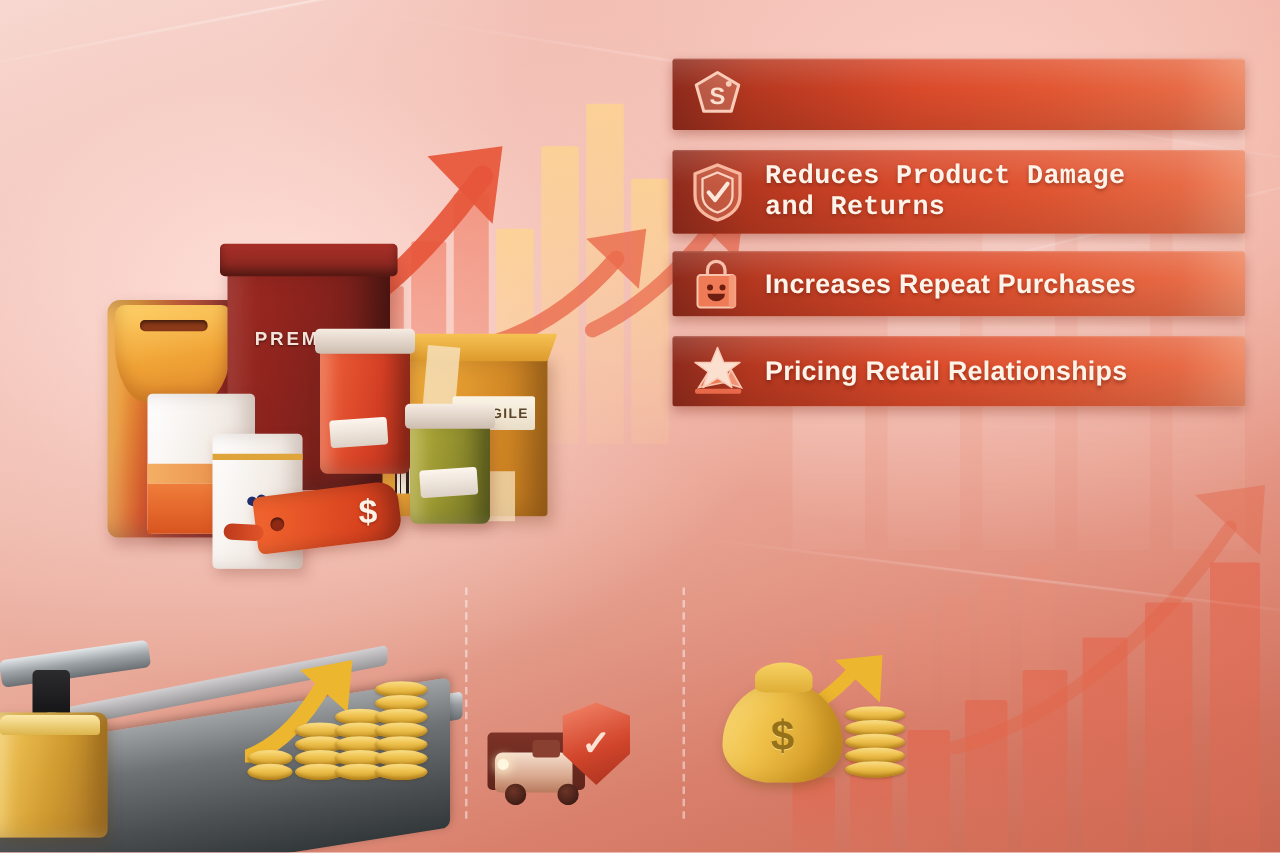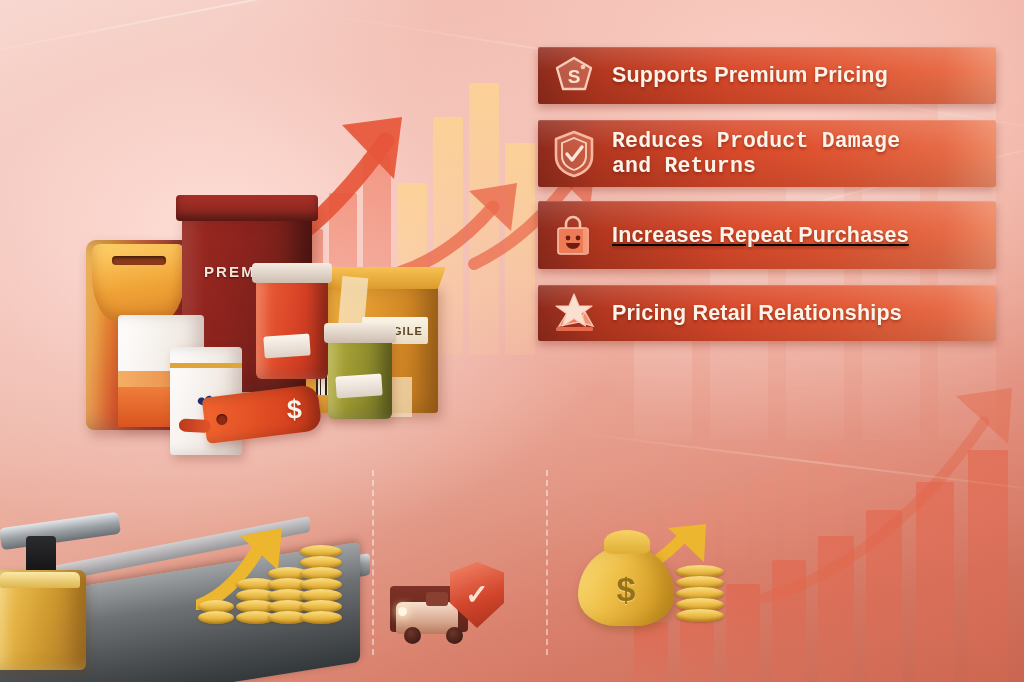--- a/index.html
+++ b/index.html
@@ -207,21 +207,21 @@
     overflow:hidden;
   }
   .bar::after{
     content:""; position:absolute; inset:0;
     background:linear-gradient(180deg,rgba(255,255,255,.14),rgba(255,255,255,0) 42%,rgba(0,0,0,.10) 100%);
     pointer-events:none;
   }
   .bar-1{height:57px; margin-bottom:15px;}
   .bar-2{height:57px; margin-bottom:16px;}
   .bar-3{height:67px; margin-bottom:14px;}
-  .bar-4{height:68px; margin-bottom:16px;text-decoration:underline;}
+  .bar-4{height:52px; margin-bottom:16px;}
   .bar-5{height:56px;}
   .bar-icon{flex:0 0 52px; height:52px; display:flex; align-items:center; justify-content:center; position:relative; z-index:2;}
   .bar-label{
     position:relative; z-index:2;
     color:#fdf3e9; font-size:21.5px; font-weight:bold; line-height:1.13;
     letter-spacing:.2px; text-shadow:0 2px 3px rgba(110,30,15,.55);
   }
   .bar-3 .bar-label{font-size:21.5px;font-family:Liberation Mono, monospace;}
 </style>
 </head>
@@ -415,21 +415,20 @@
 
 
     <div class="bar bar-2">
       <div class="bar-icon">
         <svg width="42" height="42" viewBox="0 0 42 42">
           <path d="M21,3 L38,13 L32,34 L10,34 L4,13 Z" fill="rgba(255,190,165,.30)" stroke="#f9cdb9" stroke-width="2.4" stroke-linejoin="round"></path>
           <circle cx="30" cy="12" r="2.3" fill="#f9cdb9"></circle>
           <text x="21" y="28" text-anchor="middle" font-family="'Liberation Sans',sans-serif" font-size="19" font-weight="bold" fill="#fbe0d0">S</text>
         </svg>
       </div>
-      <div class="bar-label">Supports Premium Pricing</div>
     </div>
 
     <div class="bar bar-3">
       <div class="bar-icon">
         <svg width="42" height="48" viewBox="0 0 42 48">
           <path d="M21,2 L39,9 V26 C39,37 31,43 21,46 C11,43 3,37 3,26 V9 Z" fill="rgba(255,160,130,.35)" stroke="#f9b79f" stroke-width="2.6" stroke-linejoin="round"></path>
           <path d="M21,8 L33,13 V26 C33,34 27,38 21,40 C15,38 9,34 9,26 V13 Z" fill="none" stroke="#fbd2c0" stroke-width="1.8"></path>
           <path d="M14,24 L19,30 L29,17" stroke="#fde7da" stroke-width="3.4" fill="none" stroke-linecap="round" stroke-linejoin="round"></path>
         </svg>
       </div>

